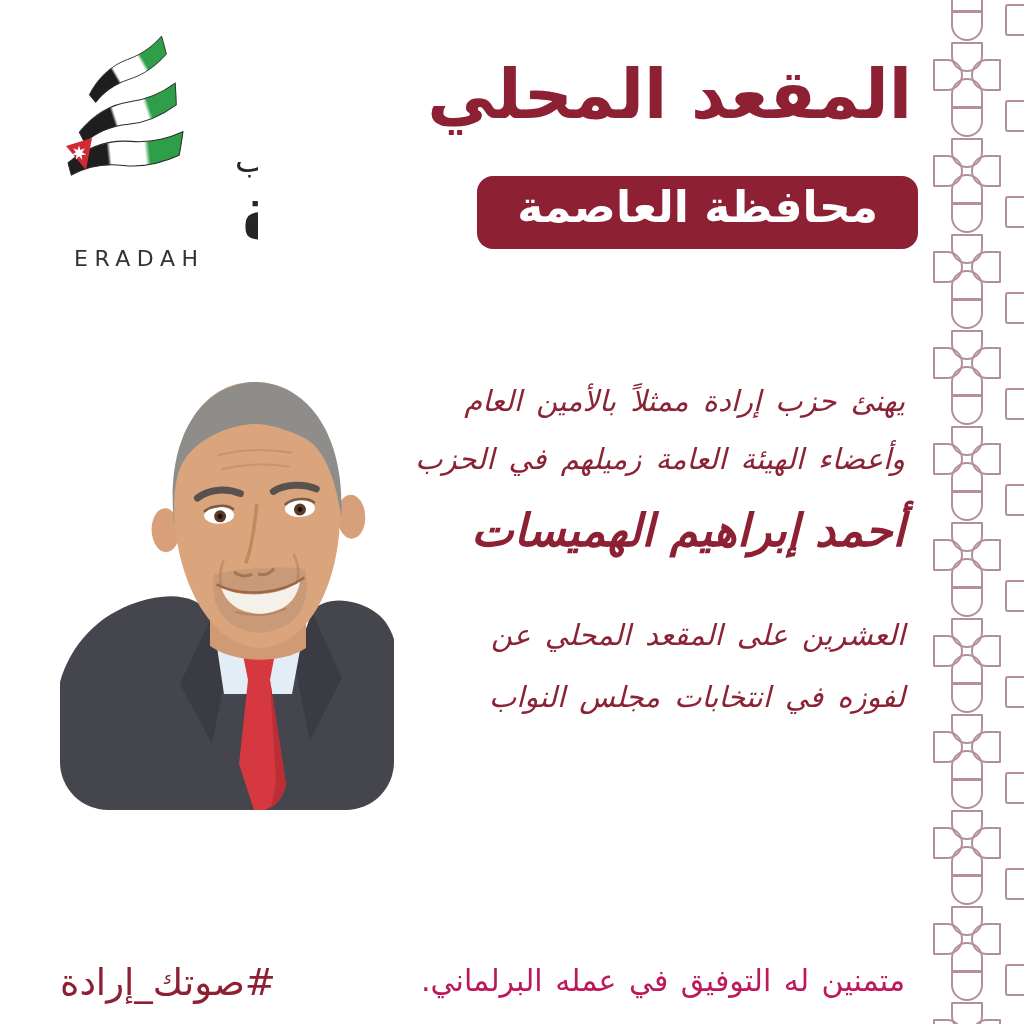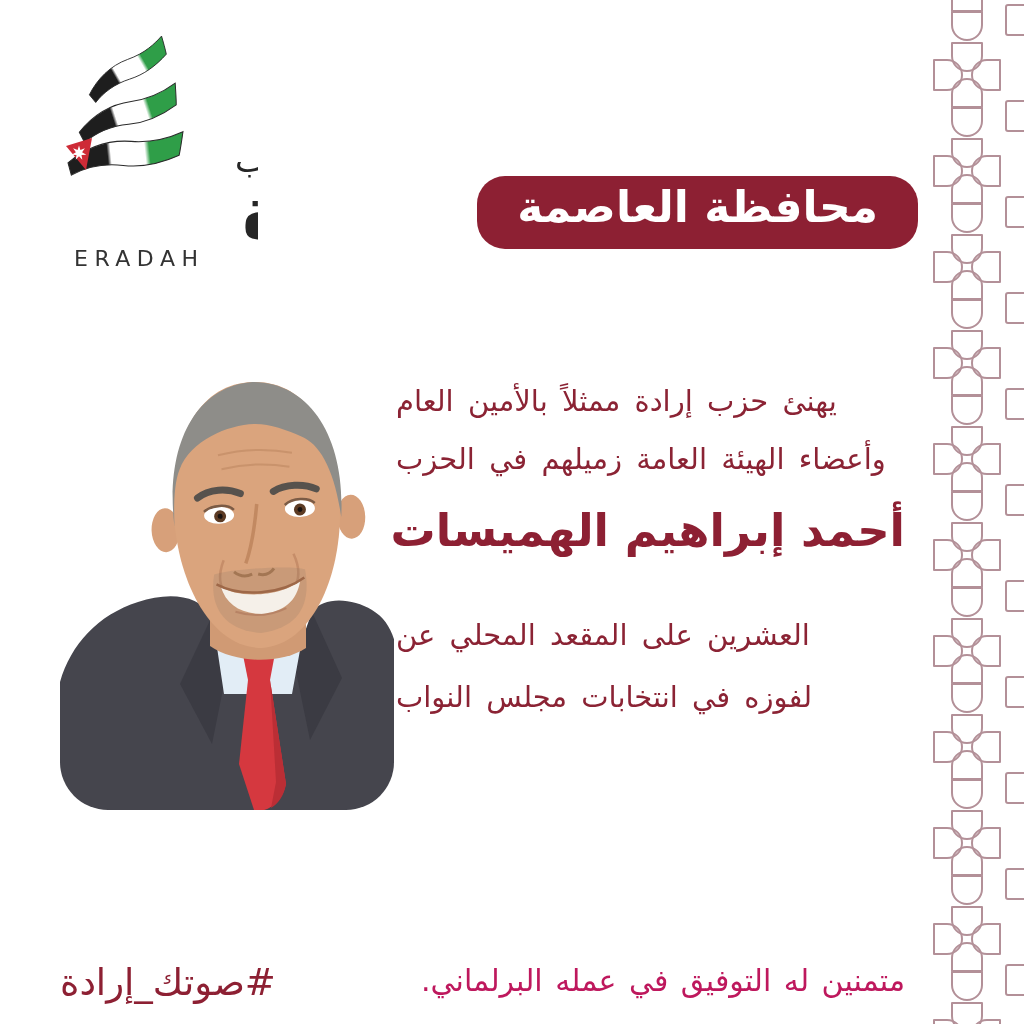--- a/index.html
+++ b/index.html
@@ -12,32 +12,32 @@
   
   .ornament{position:absolute;top:0;right:0;width:94px;height:1024px;}
   
   .title{
     position:absolute;top:52px;right:112px;direction:rtl;text-align:right;
     font-size:68px;font-weight:700;color:#8d2033;line-height:1.25;white-space:nowrap;
   }
   .badge{
     position:absolute;top:176px;right:106px;direction:rtl;text-align:center;
     background:#8d2033;color:#ffffff;font-size:44px;font-weight:700;
-    padding:6px 40px 16px;border-radius:28px;white-space:nowrap;line-height:1.15;
+    padding:6px 40px 16px;border-radius:16px;white-space:nowrap;line-height:1.15;
   }
   
   .photo{
     position:absolute;left:60px;top:362px;width:334px;height:448px;
     border-radius:48px;overflow:hidden;background:#ffffff;
   }
   .photo svg{display:block;}
   
   .congrats{
     position:absolute;left:396px;right:119px;top:372px;direction:rtl;
-    text-align:left;color:#8b2334;
+    text-align:right;color:#8b2334;font-style:italic;
   }
   .cg-line{font-size:29px;line-height:58px;word-spacing:5px;white-space:nowrap;}
   .cg-name{
     font-size:45px;font-weight:700;line-height:62px;color:#8d2033;
     margin-top:12px;white-space:nowrap;letter-spacing:0.5px;
   }
   .cg-p2{margin-top:42px;}
   .cg-p2 .cg-line{line-height:62px;}
   .cg-bold{font-weight:700;}
   
@@ -100,20 +100,21 @@
 
           <path d="M22,67 H52 V80 A15,15 0 0 1 22,80 Z"></path>
 
           <rect x="76" y="60" width="30" height="30" rx="2"></rect>
         </g>
       </pattern>
     </defs>
     <rect x="0" y="0" width="94" height="1024" fill="url(#orn)"></rect>
   </svg>
 
+  <div class="title">المقعد المحلي</div>
   <div class="badge">محافظة العاصمة</div>
 
   <div class="photo">
     <svg width="334" height="448" viewBox="0 0 334 448">
 
       <g>
         <path d="M-5,448 V350 C-2,298 28,256 78,240 C108,230 138,232 152,254 L162,302 C192,322 222,320 242,298 L252,250 C264,234 292,236 312,248 C332,260 338,282 339,312 V448 Z" fill="#45454d"></path>
         <path d="M152,254 L120,322 L152,382 L168,302 Z" fill="#3b3b43"></path>
         <path d="M252,250 L282,316 L250,378 L234,300 Z" fill="#3b3b43"></path>
       </g>

